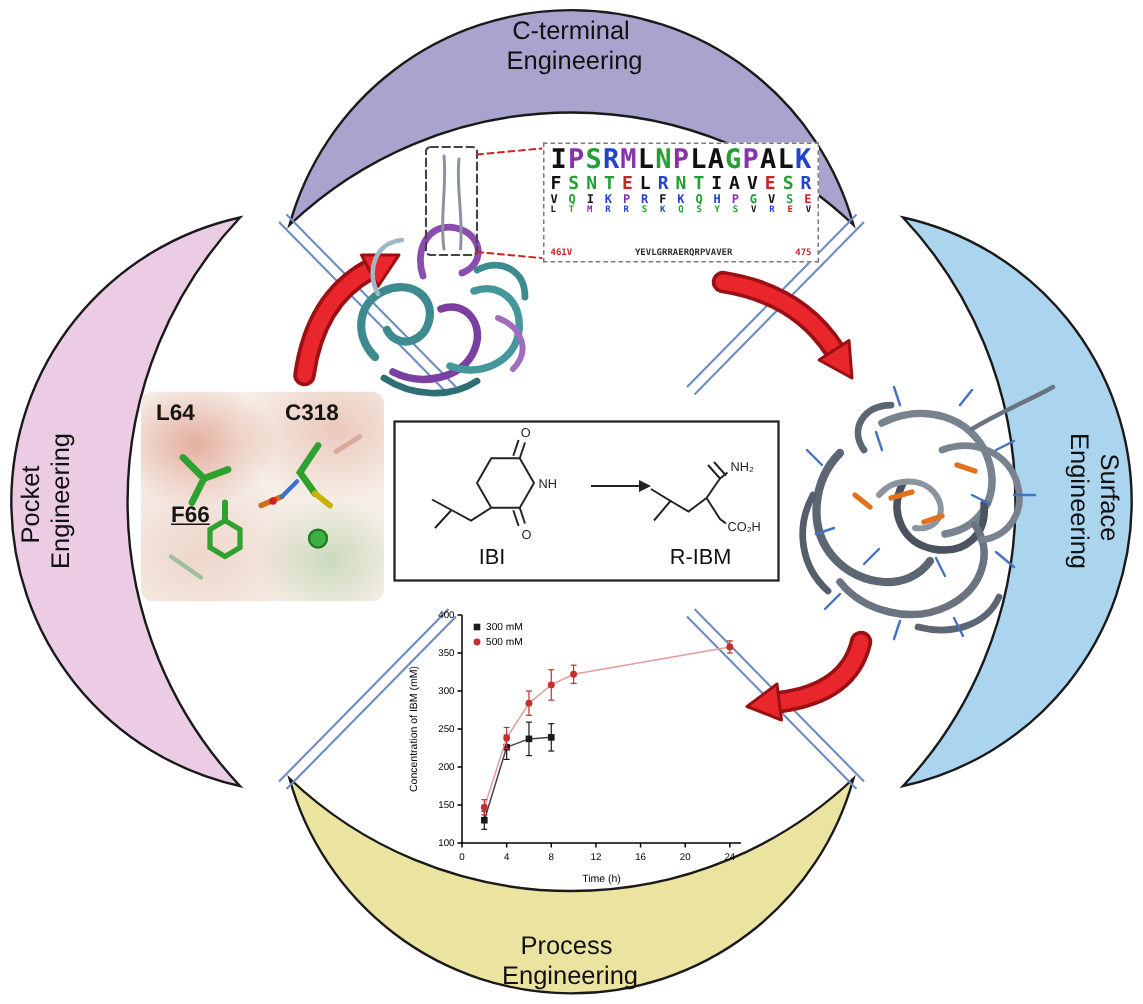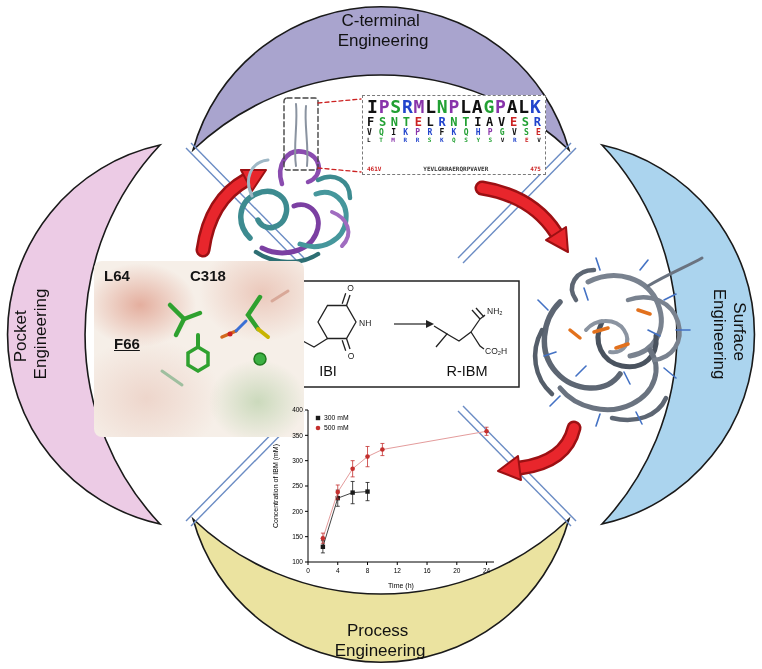--- a/index.html
+++ b/index.html
@@ -1,27 +1,27 @@
 <!DOCTYPE html>
 <html><head>
 <meta charset="utf-8">
 <style>
   html,body{margin:0;padding:0;background:#fff;font-family:"Liberation Sans",sans-serif;}
   #stage{position:relative;width:762px;height:669px;background:#fff;overflow:hidden;}
   #bg-svg{position:absolute;left:0;top:0;}
   svg text{font-family:"Liberation Sans",sans-serif;}
   .overlay{position:absolute;}
   
-  #pocket-panel{left:94px;top:261px;width:162px;height:176px;border-radius:8px;
+  #pocket-panel{left:94px;top:261px;width:162px;height:140px;border-radius:8px;
     background:
       radial-gradient(80px 60px at 22% 25%, rgba(210,110,85,.50), transparent 70%),
       radial-gradient(90px 70px at 80% 18%, rgba(226,168,150,.55), transparent 70%),
       radial-gradient(70px 60px at 78% 80%, rgba(160,196,144,.50), transparent 70%),
       radial-gradient(100px 80px at 25% 78%, rgba(233,200,188,.65), transparent 75%),
-      #f6efe8; padding-left: 48px;}
+      #f6efe8;}
   .residue-label{position:absolute;font-weight:bold;font-size:15px;color:#151515;}
   
   #logo-box{left:362px;top:95px;width:184px;height:80px;background:#fff;border:1px dashed #7a7a7a;
     box-sizing:border-box;padding:2px 4px;display:flex;flex-direction:column;justify-content:space-between;}
   .logo-row{display:flex;justify-content:space-between;font-family:"DejaVu Sans Mono",monospace;
     font-weight:bold;line-height:1.02;}
   #logo-footer{display:flex;justify-content:space-between;align-items:baseline;
     font-family:"DejaVu Sans Mono",monospace;font-size:6px;font-weight:bold;color:#333;}
   .footer-num{color:#cc2222;}
   

